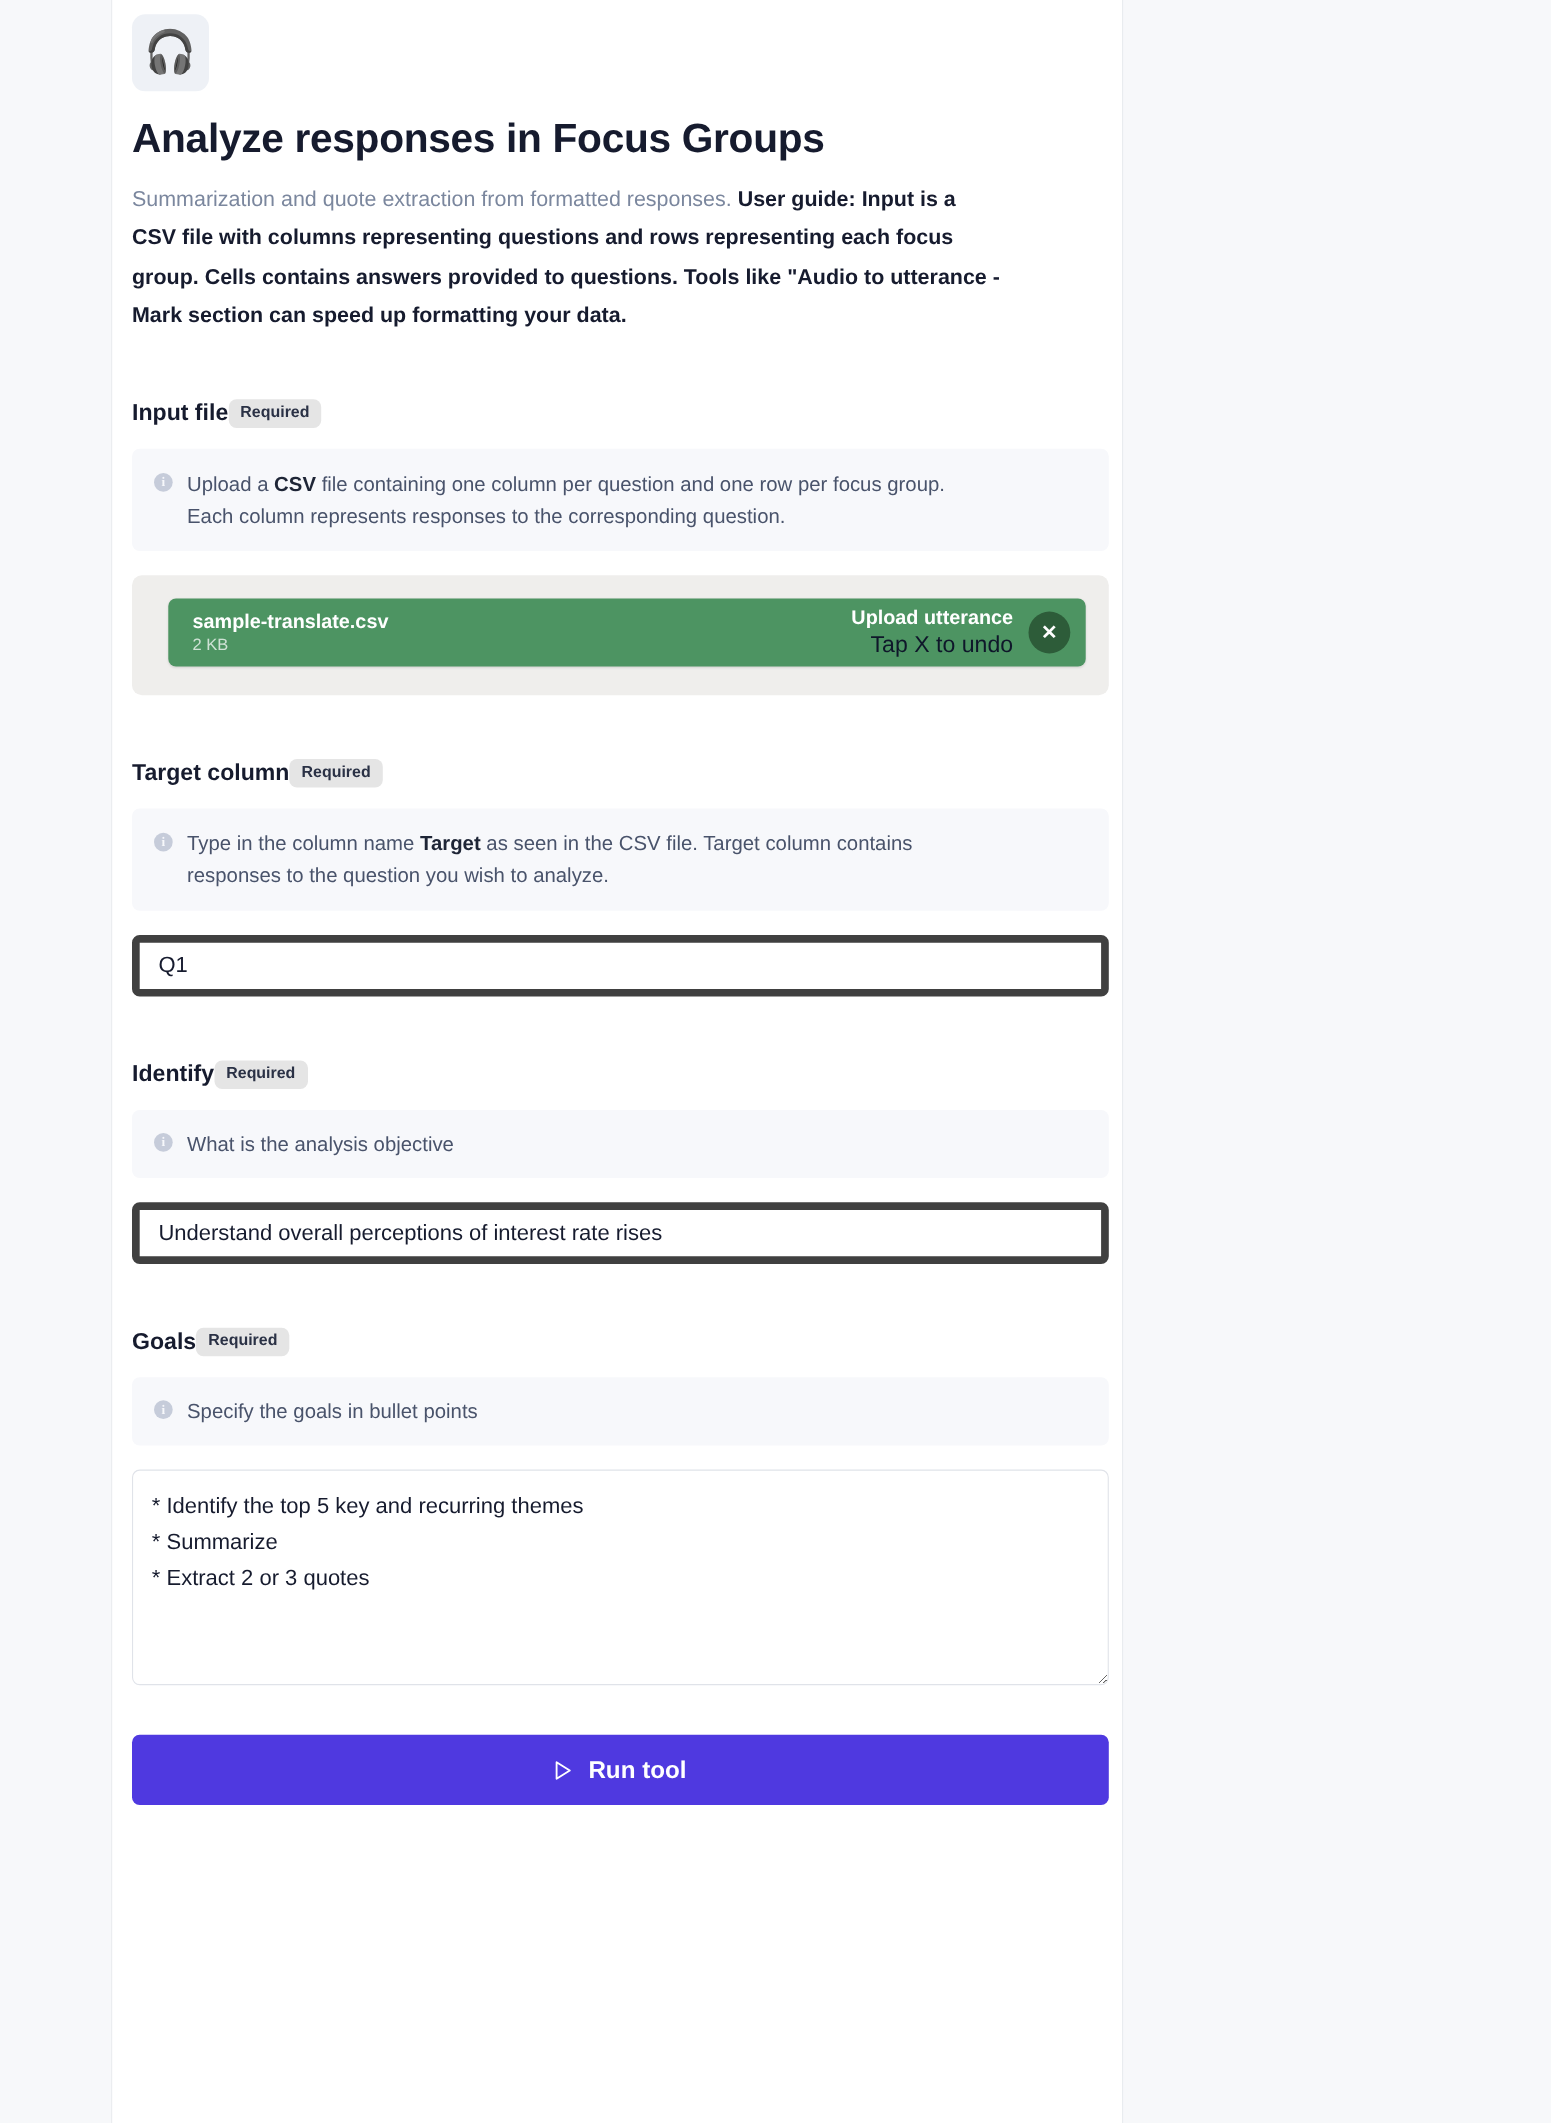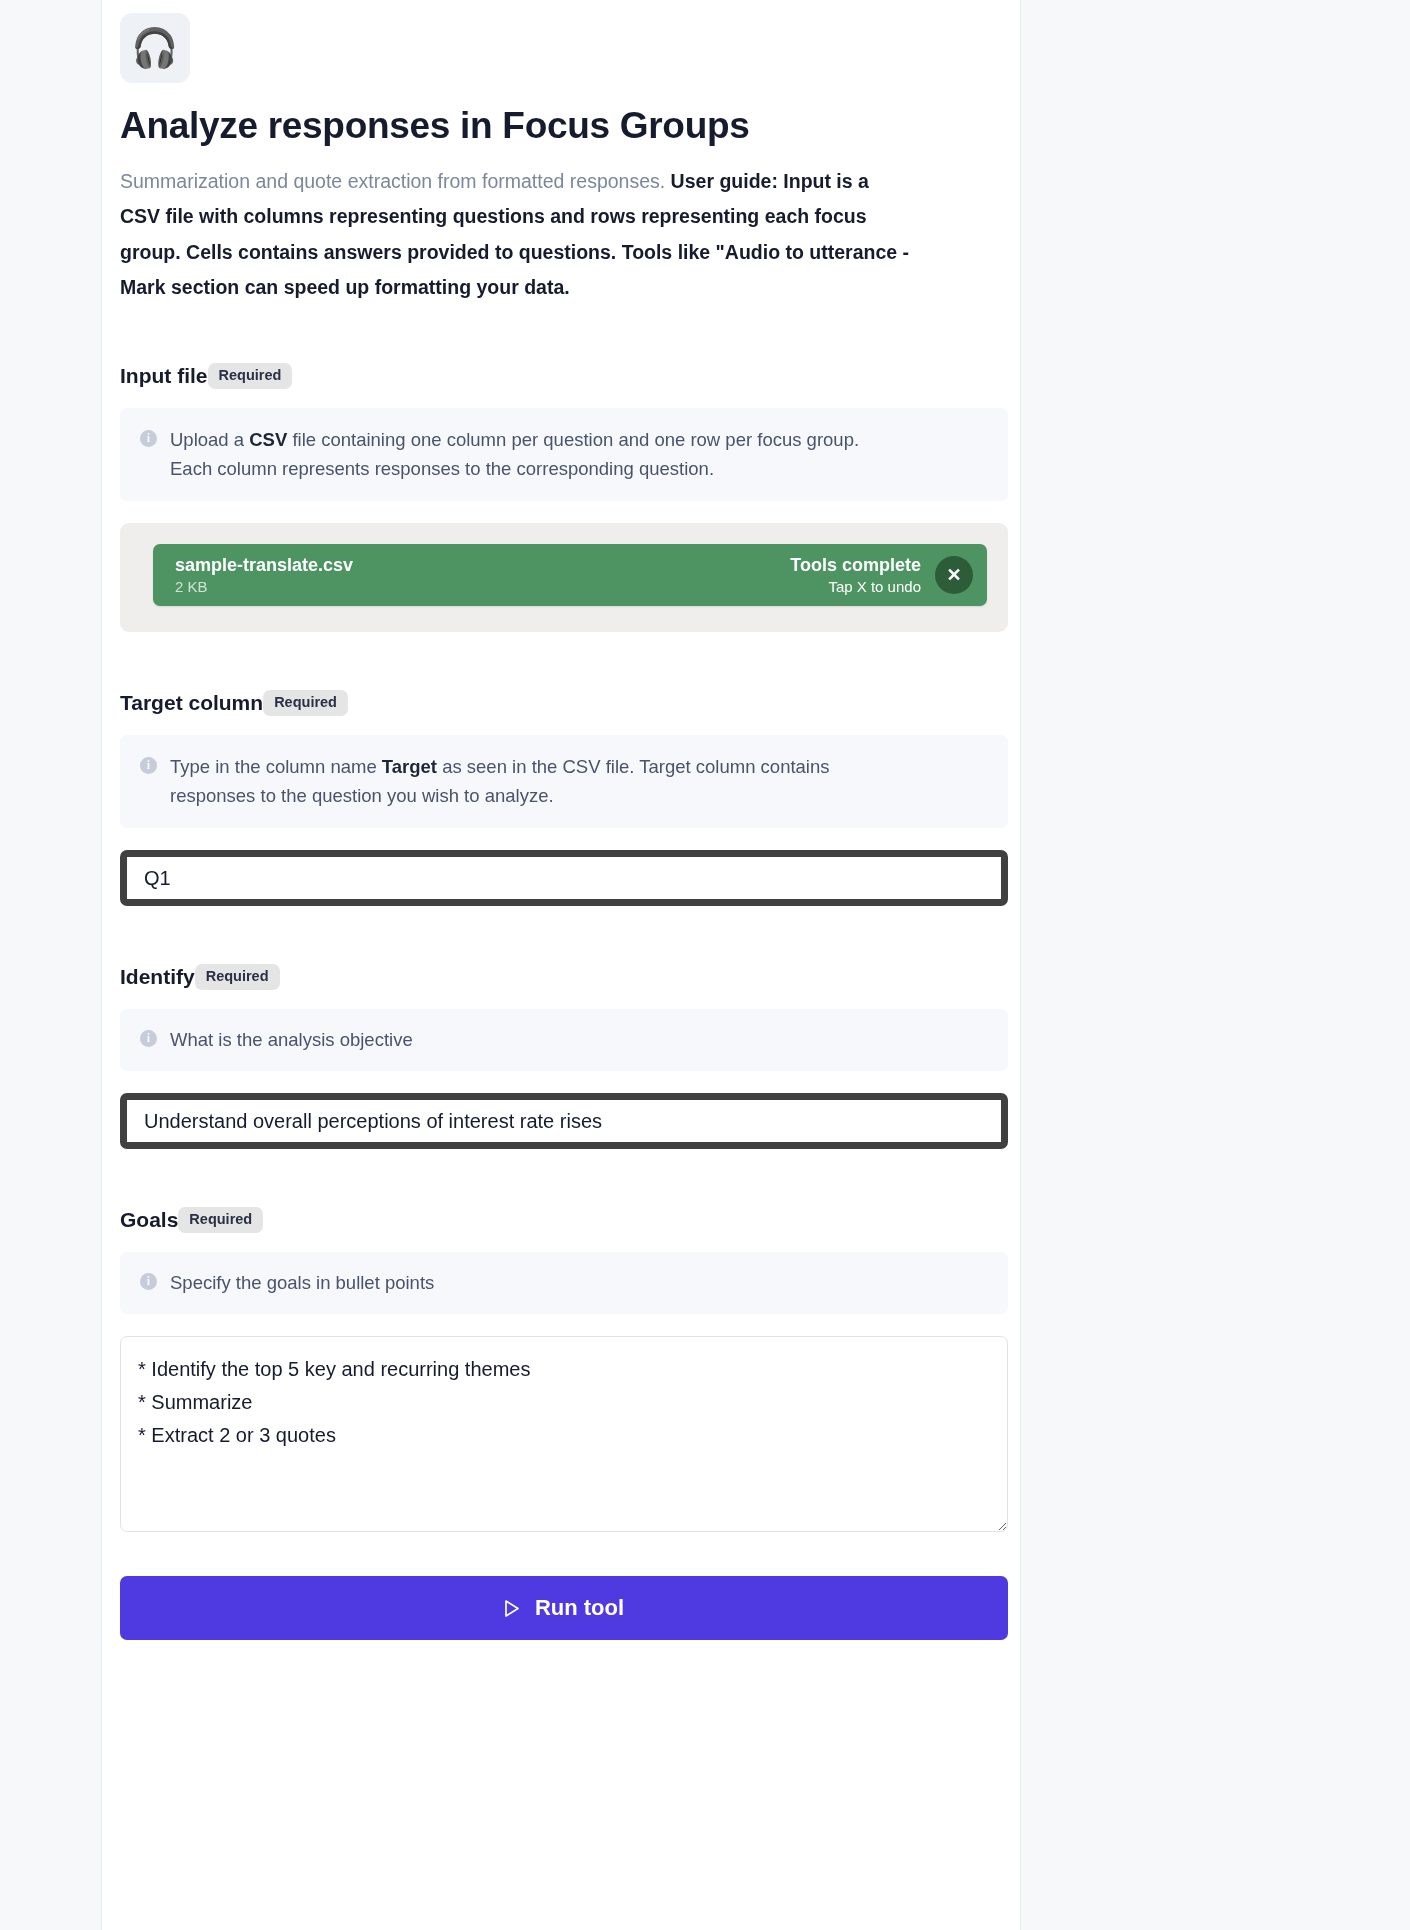--- a/index.html
+++ b/index.html
@@ -167,22 +167,22 @@
     gap: 14px;
   }
   .upload-status { text-align: right; display: flex; flex-direction: column; gap: 3px; }
   .status-main {
     color: #ffffff;
     font-size: 18px;
     font-weight: bold;
     line-height: 1.1;
   }
   .status-sub {
-    color: #ffffff;
-    font-size: 15px;
+    color: #0f172a;
+    font-size: 21px;
     line-height: 1.1;
   }
   .undo-btn {
     width: 38px;
     height: 38px;
     border-radius: 50%;
     background: #2d5c39;
     color: #ffffff;
     border: none;
     font-size: 18px;
@@ -276,21 +276,21 @@
       </div>
 
       <div class="upload-shell">
         <div class="upload-bar">
           <div class="upload-left">
             <span class="file-name">sample-translate.csv</span>
             <span class="file-size">2 KB</span>
           </div>
           <div class="upload-right">
             <div class="upload-status">
-              <span class="status-main">Tools complete</span>
+              <span class="status-main">Upload utterance</span>
               <span class="status-sub">Tap X to undo</span>
             </div>
             <button class="undo-btn">✕</button>
           </div>
         </div>
       </div>
     </div>
 
     <div class="field-block">
       <div class="label-row">

